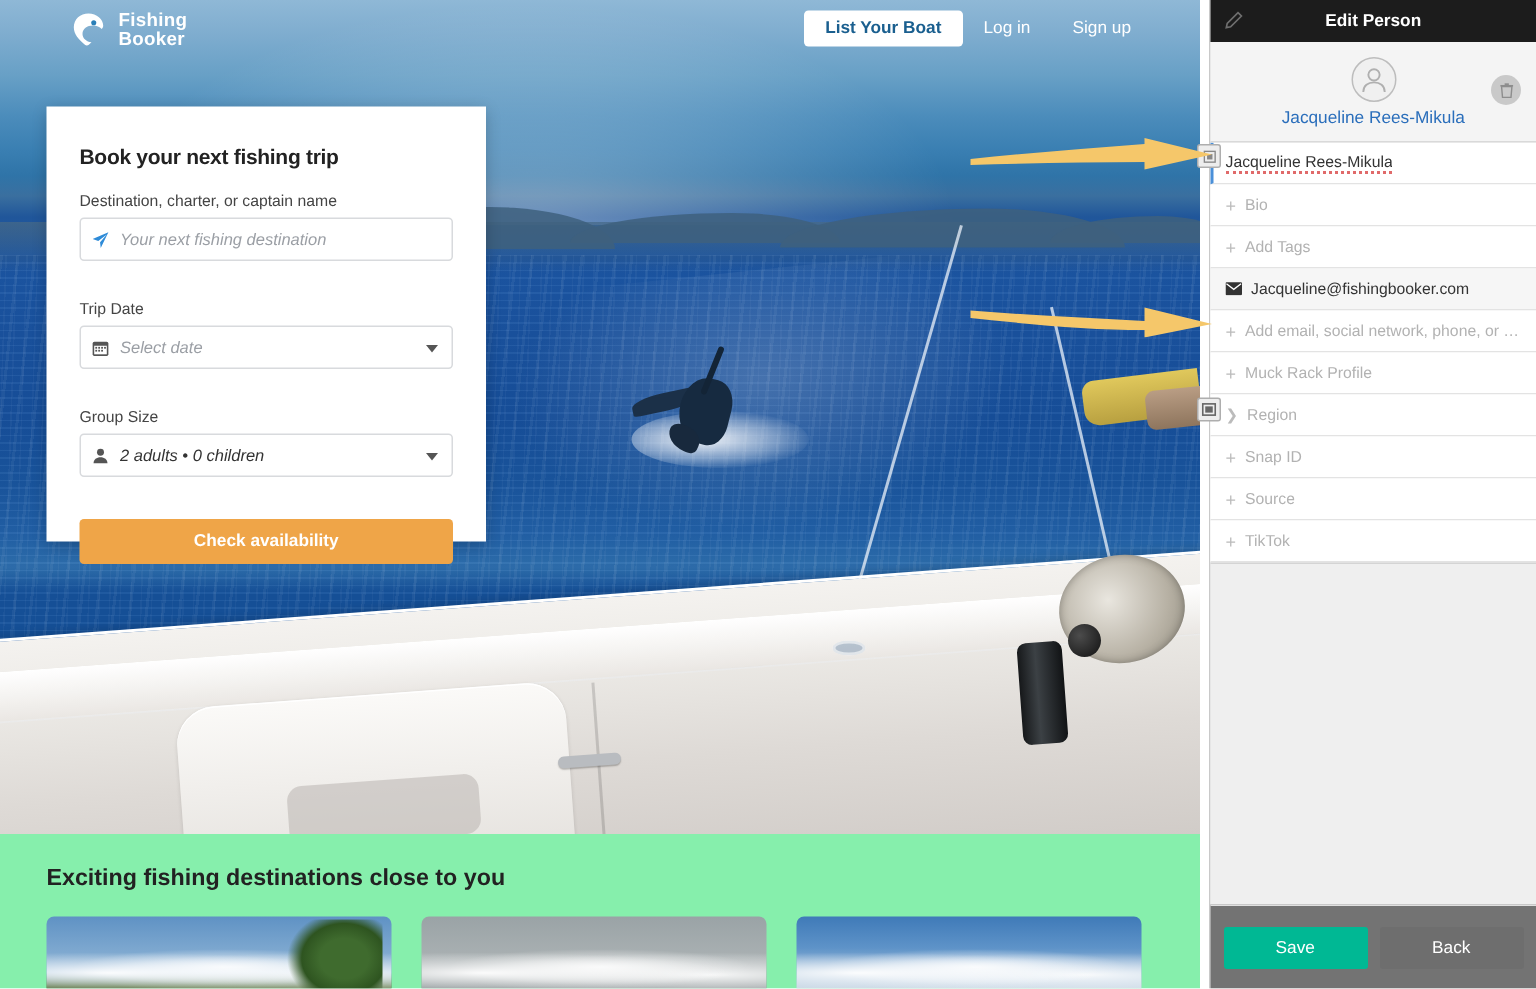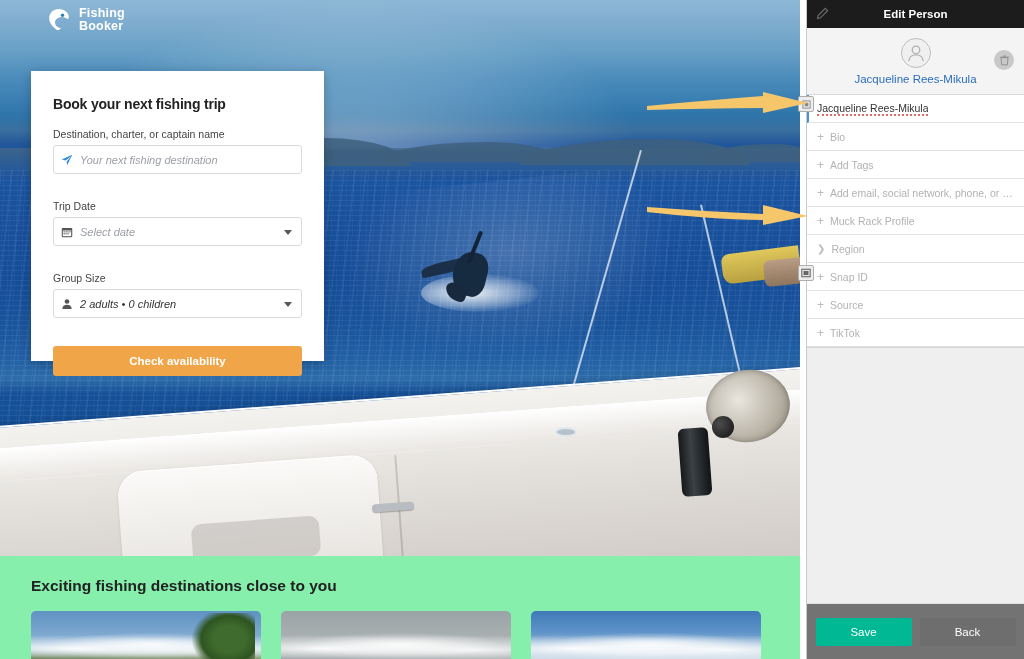--- a/index.html
+++ b/index.html
@@ -353,20 +353,25 @@
       <div class="nav">
         <div class="logo">
           <svg class="logo-mark" viewBox="0 0 26 26">
             <path d="M13 2C7.5 2 3.2 5.8 3.2 11.2c0 4.6 3.3 8.3 7.4 11.6.7.6 1.9.6 2.6 0 .6-.5 1.2-1 1.8-1.6-3.4-.5-6-2.6-6-5.6 0-3.3 3.1-5.6 7-5.6 2.4 0 4.5.9 5.8 2.3.6-.6 1-1.4 1-2.3C22.8 5.8 18.5 2 13 2z" fill="#ffffff"></path>
             <circle cx="16.5" cy="8.2" r="1.7" fill="#2a7fb8"></circle>
           </svg>
           <div class="logo-text">
             <div>Fishing</div>
             <div>Booker</div>
           </div>
+        </div>
+        <div class="nav-right">
+          <button class="btn-list">List Your Boat</button>
+          <a class="nav-link">Log in</a>
+          <a class="nav-link">Sign up</a>
         </div>
       </div>
 
       <div class="card">
         <div class="card-title">Book your next fishing trip</div>
         <div class="card-body">
 
           <div class="fld-label">Destination, charter, or captain name</div>
           <div class="fld">
             <span class="ic">
@@ -486,20 +491,29 @@
       <div class="frow">
         <span class="plus">+</span>
         <span class="val">Bio</span>
       </div>
 
       <div class="frow">
         <span class="plus">+</span>
         <span class="val">Add Tags</span>
       </div>
 
+      <div class="frow filled shaded">
+        <span class="mail">
+          <svg width="11" height="9" viewBox="0 0 14 11">
+              <rect width="14" height="11" rx="1" fill="#333"></rect>
+              <path d="M0.8 1.2L7 6 13.2 1.2" fill="none" stroke="#fff" stroke-width="1.1"></path>
+            </svg>
+        </span>
+        <span class="val">Jacqueline@fishingbooker.com</span>
+      </div>
 
       <div class="frow">
         <span class="plus">+</span>
         <span class="val">Add email, social network, phone, or URL</span>
       </div>
 
       <div class="frow">
         <span class="plus">+</span>
         <span class="val">Muck Rack Profile</span>
       </div>

